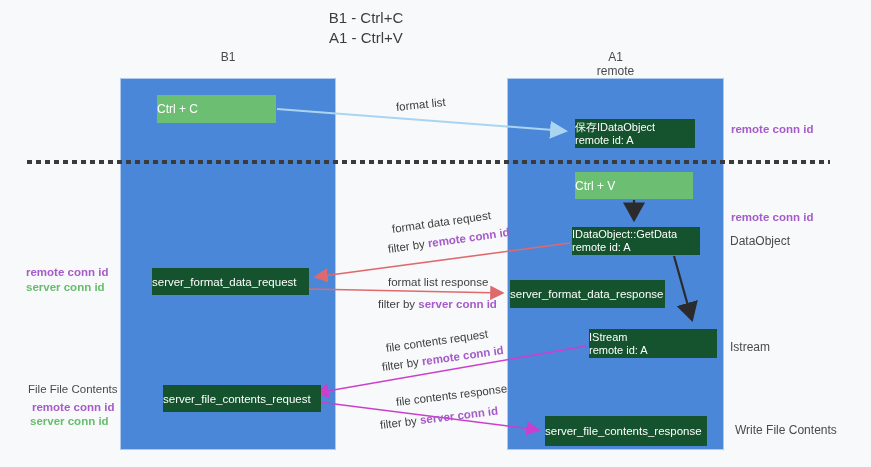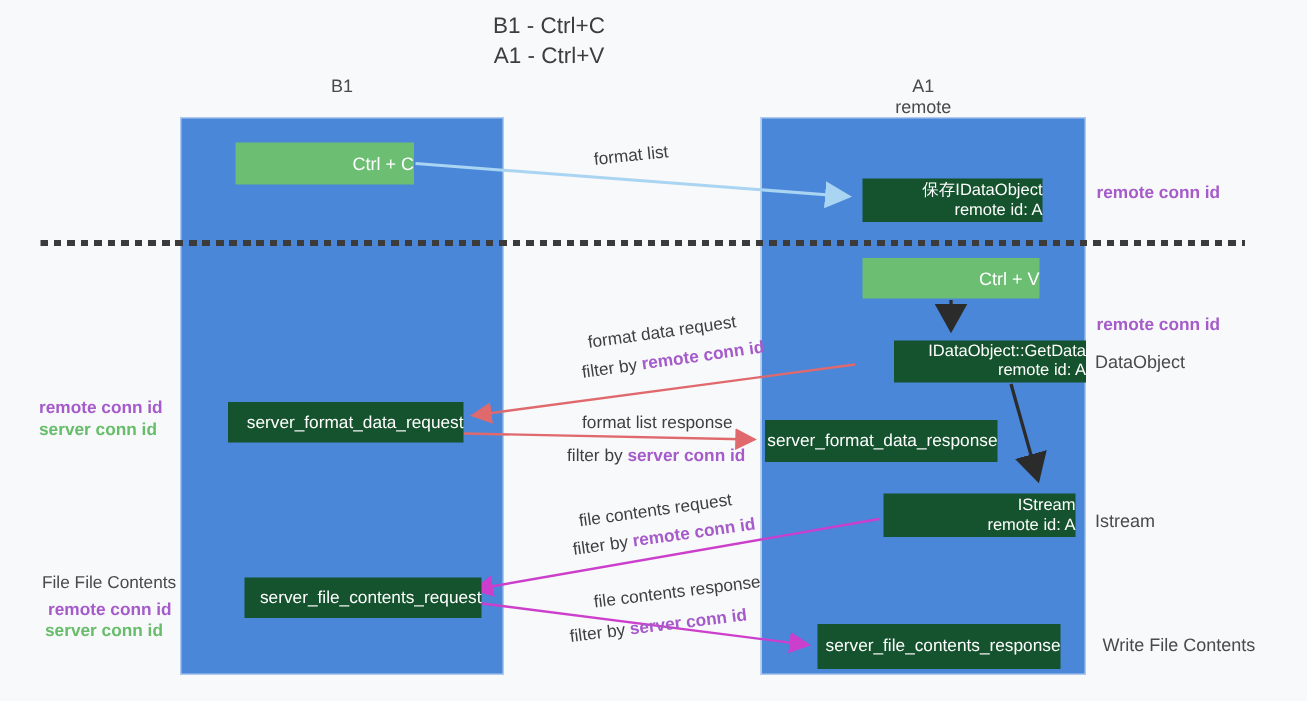--- a/index.html
+++ b/index.html
@@ -15,21 +15,21 @@
   .col-right{left:507px;width:217px;}
 
   .col-header{position:absolute;top:50px;text-align:center;font-size:12px;
               line-height:14px;color:#4a4a4a;}
   .hdr-left{left:120px;width:216px;}
   .hdr-right{left:507px;width:217px;}
 
   .dashes{position:absolute;left:27px;top:160px;width:803px;height:4px;
           background:repeating-linear-gradient(90deg,#3b3b3b 0 5px,transparent 5px 9px);}
 
-  .box{position:absolute;display:flex;flex-direction:column;align-items:flex-end;
+  .box{position:absolute;display:flex;flex-direction:column;align-items:flex-start;
        justify-content:center;color:#fff;text-align:center;box-sizing:border-box;}
   .box .l1,.box .l2{display:block;line-height:13px;font-size:11px;}
   .green{background:#6cbe72;font-size:12px;}
   .orange{background:#14532d;font-size:11.5px;}
 
   .lbl{position:absolute;font-size:11.5px;color:#3f3f3f;white-space:nowrap;}
   .purple{color:#a55bc9;font-weight:bold;}
   .greentxt{color:#67bd6b;font-weight:bold;}
   .graytxt{color:#4a4a4a;font-size:12px;font-weight:normal;}
   .rot8{transform:rotate(-8deg);transform-origin:left center;}
@@ -92,21 +92,21 @@
   <div class="box green" style="left:157px;top:95px;width:119px;height:28px;">
     <span>Ctrl + C</span>
   </div>
   <div class="box orange" style="left:575px;top:119px;width:120px;height:29px;">
     <span class="l1">保存IDataObject</span>
     <span class="l2">remote id: A</span>
   </div>
   <div class="box green" style="left:575px;top:172px;width:118px;height:27px;">
     <span>Ctrl + V</span>
   </div>
-  <div class="box orange" style="left:572px;top:227px;width:128px;height:28px;margin-left:24px;">
+  <div class="box orange" style="left:572px;top:227px;width:128px;height:28px;">
     <span class="l1">IDataObject::GetData</span>
     <span class="l2">remote id: A</span>
   </div>
   <div class="box orange" style="left:152px;top:268px;width:157px;height:27px;">
     <span>server_format_data_request</span>
   </div>
   <div class="box orange" style="left:510px;top:280px;width:155px;height:28px;">
     <span>server_format_data_response</span>
   </div>
   <div class="box orange" style="left:589px;top:329px;width:128px;height:29px;">

